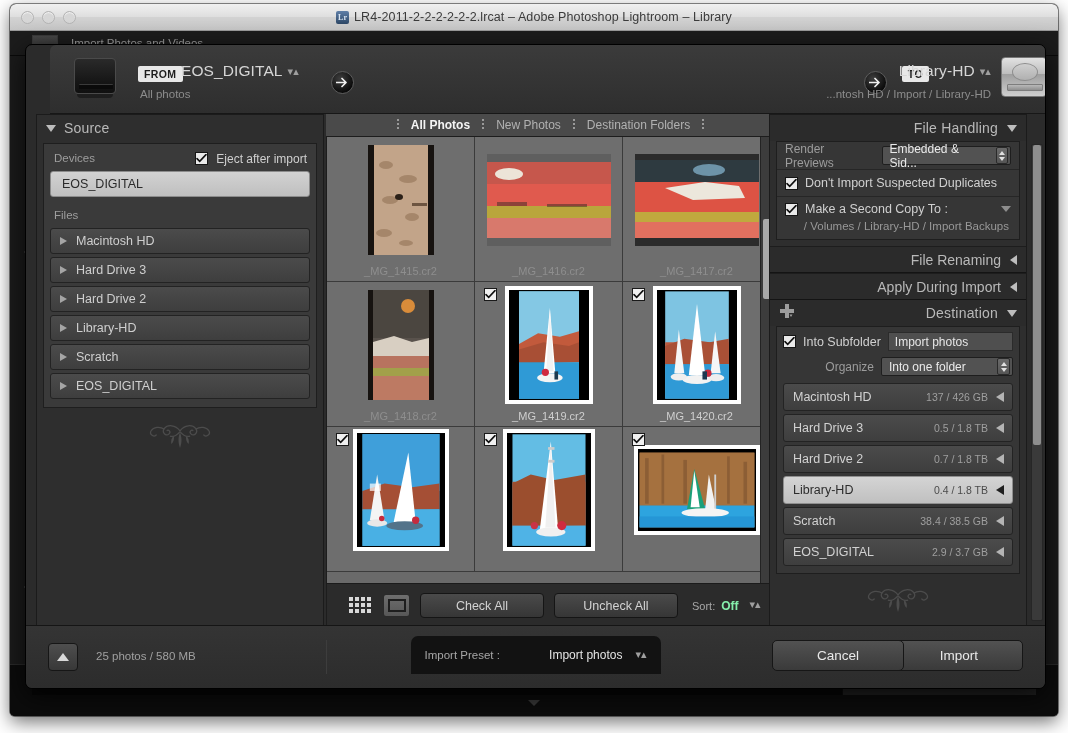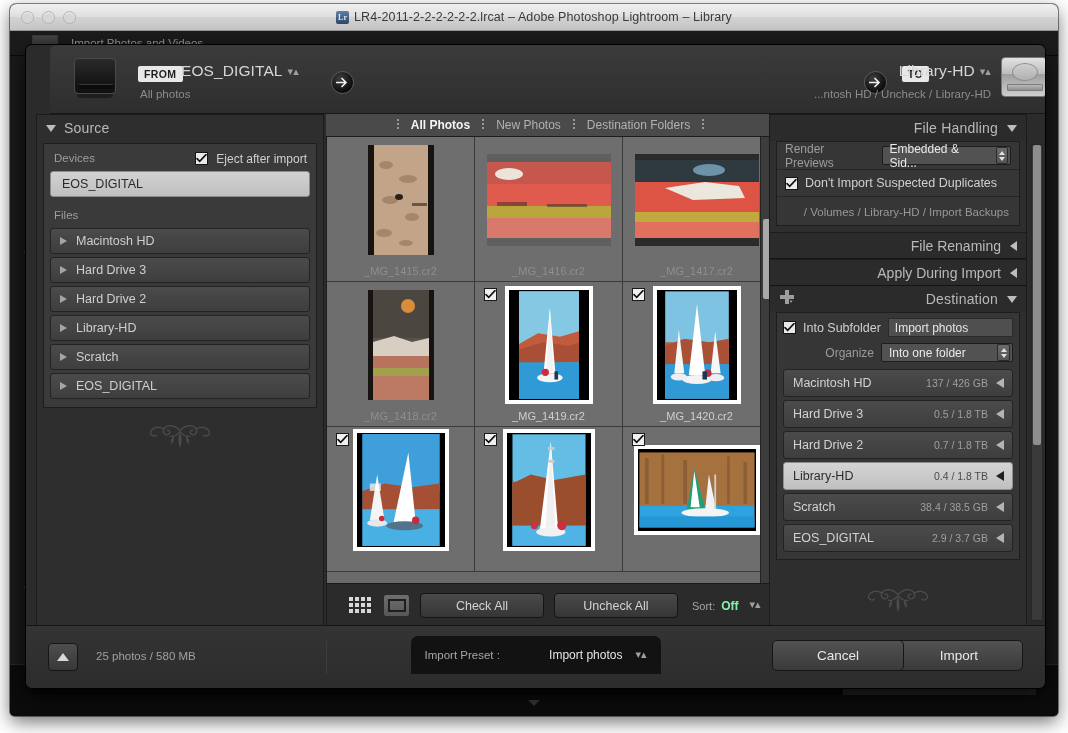--- a/index.html
+++ b/index.html
@@ -407,21 +407,21 @@
       <div class="arrow-btn" style="right:182px; top:26px;">
         <svg width="13" height="11" viewBox="0 0 13 11">
             <path d="M0 5.5h9M6 1.5l4 4-4 4" stroke="#f0f0f0" stroke-width="1.7" fill="none" stroke-linecap="round" stroke-linejoin="round"></path>
           </svg>
       </div>
 
       <div class="from-badge" style="right:140px; top:21px;">TO</div>
       <div class="src-title" style="right:78px; top:17px;">
         <span>Library-HD</span><span class="stepper">▾▴</span>
       </div>
-      <div class="src-sub" style="right:78px; top:43px;">...ntosh HD / Uncheck / Library-HD</div>
+      <div class="src-sub" style="right:78px; top:43px;">...ntosh HD / Import / Library-HD</div>
 
       <div id="to-drive-icon">
         <div class="hdd-body">
             <div class="hdd-platter"></div>
             <div class="hdd-bar"></div>
           </div>
       </div>
     </div>
 
     <div id="dlg-body">
@@ -773,20 +773,29 @@
           </div>
           <div class="rrow">
             <span class="chk">
               <svg width="11" height="9" viewBox="0 0 11 9">
                   <path d="M1 4.6L3.7 7.4 10 0.6" stroke="#101010" stroke-width="1.6" fill="none" stroke-linecap="round"></path>
                 </svg>
             </span>
             <span class="rlabel-w">Don't Import Suspected Duplicates</span>
           </div>
           <div style="border-top:1px solid #262626;padding:5px 8px 7px 8px;">
+            <div style="display:flex;align-items:center;gap:7px;">
+              <span class="chk">
+                <svg width="11" height="9" viewBox="0 0 11 9">
+                    <path d="M1 4.6L3.7 7.4 10 0.6" stroke="#101010" stroke-width="1.6" fill="none" stroke-linecap="round"></path>
+                  </svg>
+              </span>
+              <span class="rlabel-w">Make a Second Copy To :</span>
+              <span style="margin-left:auto;width:0;height:0;border-left:5px solid transparent;border-right:5px solid transparent;border-top:6px solid #8d8d8d;"></span>
+            </div>
             <div style="text-align:right;font-size:11.5px;color:#989898;padding-top:4px;padding-right:2px;">/ Volumes / Library-HD / Import Backups</div>
           </div>
         </div>
 
         <div class="collapsed-head" style="margin-top:6px;">
           <span>File Renaming</span>
           <span class="tri-left"></span>
         </div>
 
         <div class="collapsed-head">

